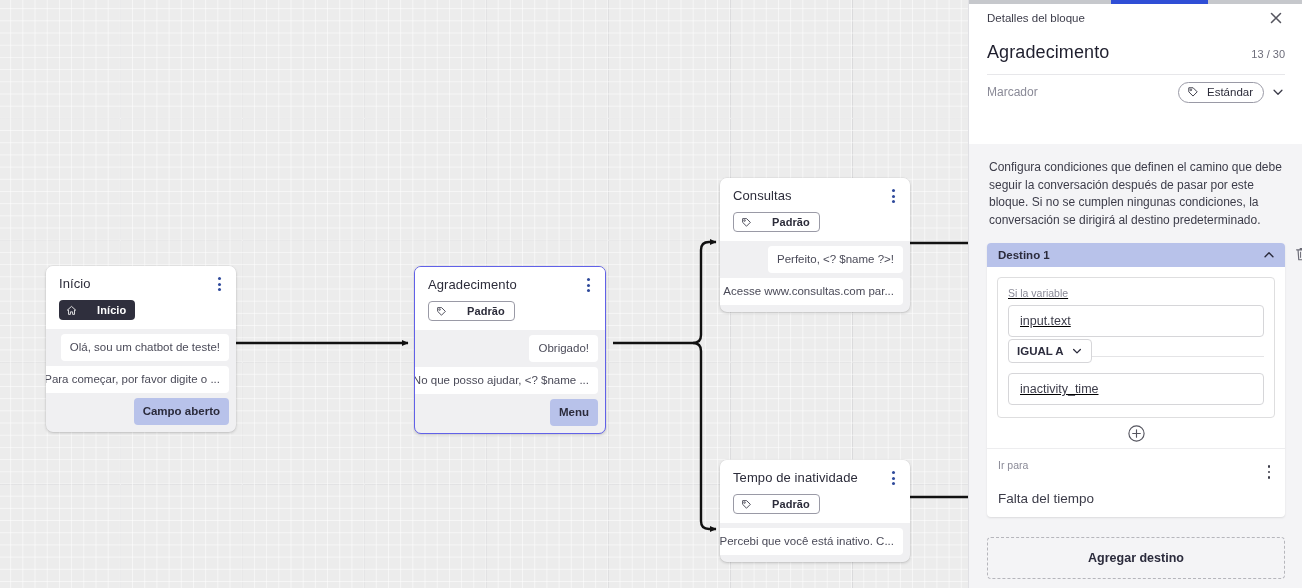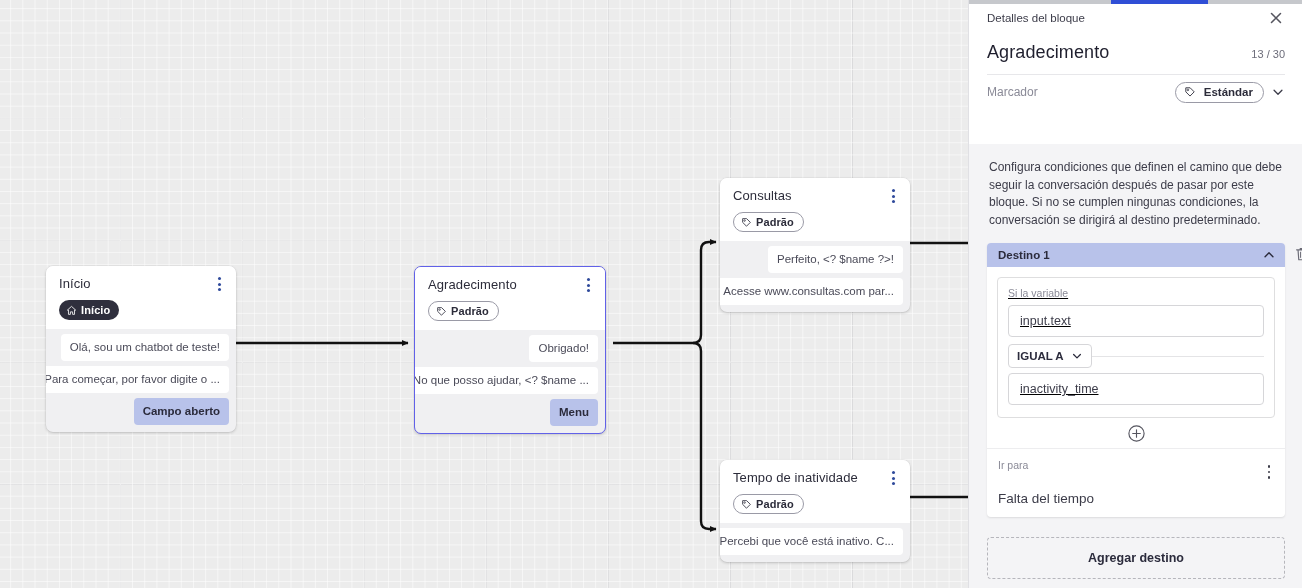--- a/index.html
+++ b/index.html
@@ -49,24 +49,24 @@
   .kebab {
     position: absolute; right: 9px; top: 9px;
     width: 16px; height: 18px;
     display: flex; flex-direction: column; align-items: center;
     justify-content: space-between; padding: 2px 0;
     cursor: pointer;
   }
   .kebab i { width: 3px; height: 3px; border-radius: 50%; background: #2f4a9b; display: block; }
 
   .badge-pill {
-    display: inline-flex; align-items: center; gap: 4px;
+    display: inline-flex; align-items: center; gap: 20px;
     margin-top: 8px;
     height: 20px; padding: 0 9px 0 7px;
-    border-radius: 10px;
+    border-radius: 4px;
     font-size: 11px; font-weight: bold; letter-spacing: .1px;
   }
   .badge-pill.dark { background: #2f2f3d; color: #ffffff; }
   .badge-pill.outline { background: #ffffff; color: #2c2c3a; border: 1px solid #9a9aa6; }
   .badge-pill svg { display: block; }
 
   .node-body { padding: 5px 7px 7px 7px; display: flex; flex-direction: column; gap: 5px; align-items: flex-end; }
   .chip {
     background: #ffffff; border-radius: 4px;
     padding: 6px 9px; font-size: 11.5px; color: #4a4a58;
@@ -110,21 +110,21 @@
   .marker-row {
     display: flex; align-items: center; justify-content: space-between;
     height: 34px;
   }
   .marker-label { font-size: 12px; color: #8a8a97; }
   .marker-right { display: flex; align-items: center; gap: 7px; }
   .marker-pill {
     display: inline-flex; align-items: center; gap: 8px;
     height: 21px; padding: 0 10px 0 8px;
     border: 1px solid #9a9aa6; border-radius: 11px;
-    font-size: 11.5px; font-weight: bold; color: #2c2c3a; background: #ffffff;
+    font-size: 11.5px; font-weight: normal; color: #2c2c3a; background: #ffffff;
     cursor: pointer;
   }
   .tabs { display: flex; align-items: center; height: 30px; position: relative; }
   .tab {
     font-size: 12.5px; color: #3c3c49; padding: 0 0 8px 0; margin-right: 26px;
     cursor: pointer; position: relative; display: flex; align-items: center; gap: 6px;
   }
   .tab.active { color: #1f1f2e; }
   .tab.active::after {
     content: ""; position: absolute; left: -6px; right: -6px; bottom: 0;
@@ -175,21 +175,21 @@
     font-size: 12.5px; color: #3c3c49; background: #ffffff;
   }
   .op-row { position: relative; height: 34px; margin-top: 2px; }
   .op-row::before {
     content: ""; position: absolute; left: 0; right: 0; top: 17px; height: 1px; background: #e4e4e6;
   }
   .op-select {
     position: relative; display: inline-flex; align-items: center; gap: 7px;
     height: 24px; padding: 0 8px; background: #ffffff;
     border: 1px solid #d6d6d9; border-radius: 4px;
-    font-size: 11.5px; font-weight: bold; color: #2b2b3c; margin-top: 5px;
+    font-size: 11.5px; font-weight: bold; color: #2b2b3c; 
     cursor: pointer;
   }
   .add-cond {
     display: flex; align-items: center; justify-content: center;
     height: 30px; cursor: pointer;
   }
   .goto-row {
     border-top: 1px solid #ededef;
     padding: 9px 11px 11px 11px; position: relative;
   }

